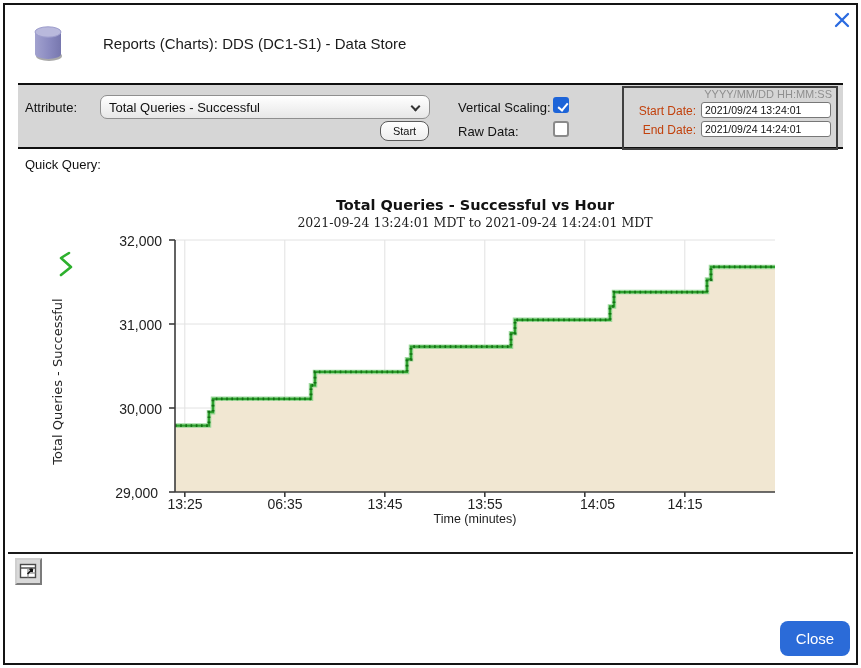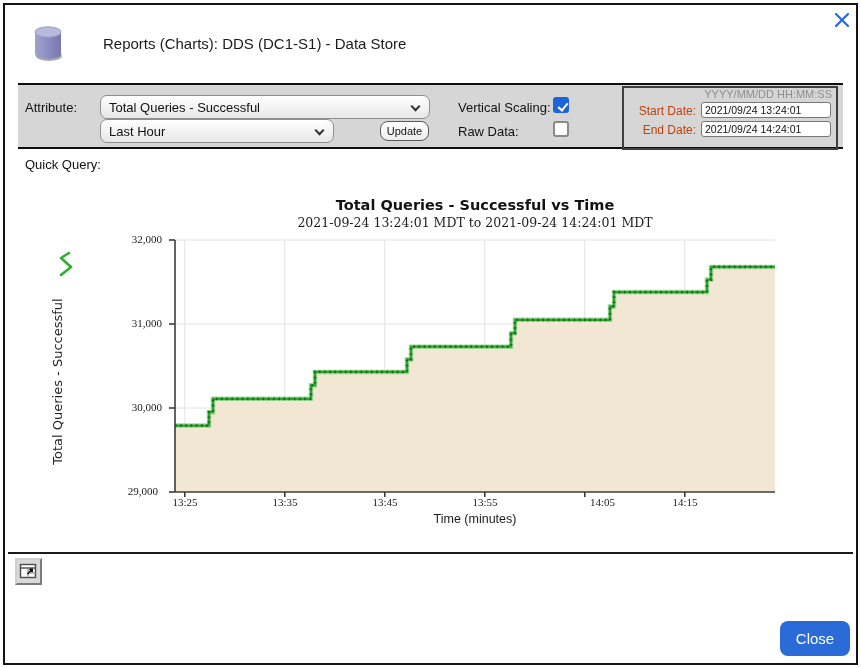--- a/index.html
+++ b/index.html
@@ -30,21 +30,21 @@
   .date-label { font-size:12px; color:#c2410c; width:70px; text-align:right; }
   .date-input { width:130px; height:16px; font-size:10.5px; font-family:"Liberation Sans", sans-serif;
             border:1px solid #777; border-radius:3px; padding:0 3px; color:#111; background:#fff; }
 
   
   .chart-title { font-family:"DejaVu Sans", sans-serif; font-weight:bold; font-size:14.5px; color:#121212; text-align:center; }
   .chart-subtitle { font-family:"DejaVu Serif", serif; font-size:12.5px; color:#1c1c1c; text-align:center; }
   .axis-label-x { font-family:Liberation Sans, sans-serif; font-size:12.5px; color:#1c1c1c; text-align:center; }
   .ylabel-rot { font-family:"DejaVu Sans", sans-serif; font-size:13px; color:#262626; text-align:center;
             transform:rotate(-90deg); transform-origin:center; width:220px; }
-  .ticklab { position:absolute; font-family:Liberation Serif, serif; font-size:11px; color:#222; }
+  .ticklab { position:absolute; font-family:Liberation Sans, sans-serif; font-size:14px; color:#222; }
 
   
   .separator { border-top:2px solid #1b1b1b; }
   .icon-btn { width:27px; height:27px; background:#d9d9d9; border:2px outset #cfcfcf; display:flex; align-items:center; justify-content:center; }
   .btn-close { width:70px; height:35px; background:#2b6bd8; border:none; border-radius:8px;
             color:#fff; font-size:15px; font-family:"Liberation Sans", sans-serif; text-align:center; line-height:35px; cursor:pointer; }
 </style>
 </head>
 <body>
 
@@ -71,41 +71,37 @@
     </svg>
   </div>
 
   <div class="abs toolbar">
     <div class="abs tb-label" style="left:7px; top:15px;">Attribute:</div>
     <div class="abs select" style="left:82px; top:10px; width:330px;">
       <span>Total Queries - Successful</span>
       <span class="chev"></span>
     </div>
     <div class="abs tb-label" style="left:7px; top:39px;margin-top:33px;">Quick Query:</div>
-    <div class="abs select" style="left:82px; top:34px; width:234px;">
-      <span>Last Hour</span>
-      <span class="chev"></span>
-    </div>
-    <div class="abs btn-small" style="left:362px; top:36px; width:49px; height:20px;">Update</div>
+    <div class="abs btn-small" style="left:362px; top:36px; width:49px; height:20px;">Start</div>
 
     <div class="abs tb-label" style="left:440px; top:15px;">Vertical Scaling:</div>
     <div class="abs checkbox on" style="left:535px; top:12px;"></div>
     <div class="abs tb-label" style="left:440px; top:39px;">Raw Data:</div>
     <div class="abs checkbox" style="left:535px; top:36px;"></div>
 
     <div class="abs date-panel">
       <div class="abs hint" style="right:4px; top:0px;">YYYY/MM/DD HH:MM:SS</div>
       <div class="abs date-label" style="left:2px; top:16px;">Start Date:</div>
       <input class="abs date-input" style="left: 77px; top: 14px;" value="2021/09/24 13:24:01">
       <div class="abs date-label" style="left:2px; top:35px;">End Date:</div>
       <input class="abs date-input" style="left: 77px; top: 33px;" value="2021/09/24 14:24:01">
     </div>
   </div>
 
-  <div class="abs chart-title" style="left:170px; top:192px; width:600px;">Total Queries - Successful vs Time</div>
+  <div class="abs chart-title" style="left:170px; top:192px; width:600px;">Total Queries - Successful vs Hour</div>
   <div class="abs chart-subtitle" style="left:170px; top:210px; width:600px;">2021-09-24 13:24:01 MDT to 2021-09-24 14:24:01 MDT</div>
 
   <div class="abs" style="left:52px; top:245px; width:18px; height:30px;">
     <svg width="18" height="30" viewBox="0 0 18 30">
       <polyline points="4,25 14,17 4,8 12,3" fill="none" stroke="#2db02d" stroke-width="2.6" stroke-linecap="round" stroke-linejoin="round"></polyline>
     </svg>
   </div>
   <div class="abs ylabel-rot" style="left:-58px; top:369px;">Total Queries - Successful</div>
 
   <div class="abs" style="left:95px; top:235px; width:62px; height:252px;" id="y-tick-labels">
@@ -136,21 +132,21 @@
       <line x1="-6" y1="0.0" x2="0" y2="0.0" stroke="#3c3c3c" stroke-width="1.6"></line>
       <line x1="9.8" y1="252" x2="9.8" y2="257" stroke="#3c3c3c" stroke-width="1.6"></line>
       <line x1="109.8" y1="252" x2="109.8" y2="257" stroke="#3c3c3c" stroke-width="1.6"></line>
       <line x1="209.8" y1="252" x2="209.8" y2="257" stroke="#3c3c3c" stroke-width="1.6"></line>
       <line x1="309.8" y1="252" x2="309.8" y2="257" stroke="#3c3c3c" stroke-width="1.6"></line>
       <line x1="409.8" y1="252" x2="409.8" y2="257" stroke="#3c3c3c" stroke-width="1.6"></line>
       <line x1="509.8" y1="252" x2="509.8" y2="257" stroke="#3c3c3c" stroke-width="1.6"></line>
     </svg>
   <div class="abs" style="left:170px; top:491px; width:600px; height:14px;" id="x-tick-labels">
       <div class="ticklab" style="left: -20px; top: 0px; width: 60px; text-align: center;">13:25</div>
-      <div class="ticklab" style="left: 80px; top: 0px; width: 60px; text-align: center;">13:35</div>
+      <div class="ticklab" style="left: 80px; top: 0px; width: 60px; text-align: center;">06:35</div>
       <div class="ticklab" style="left: 180px; top: 0px; width: 60px; text-align: center;">13:45</div>
       <div class="ticklab" style="left: 280px; top: 0px; width: 60px; text-align: center;">13:55</div>
       <div class="ticklab" style="left: 380px; top: 0px; width: 60px; text-align: right;">14:05</div>
       <div class="ticklab" style="left: 480px; top: 0px; width: 60px; text-align: center;">14:15</div>
     </div>
   <div class="abs axis-label-x" style="left:170px; top:507px; width:600px;">Time (minutes)</div>
 
   <div class="abs separator" style="left:3px; top:547px; width:845px;"></div>
   <div class="abs icon-btn" style="left:10px; top:553px;">
     <svg width="19" height="19" viewBox="0 0 19 19">

